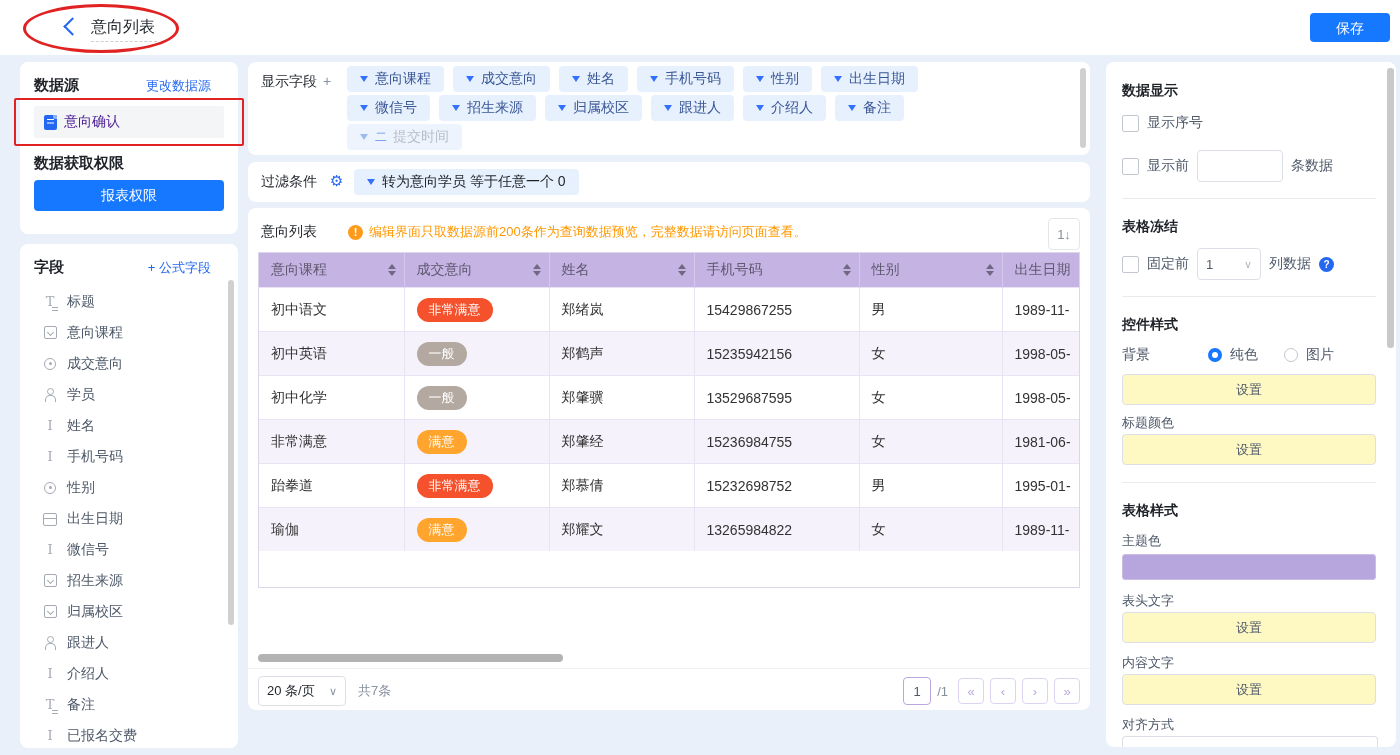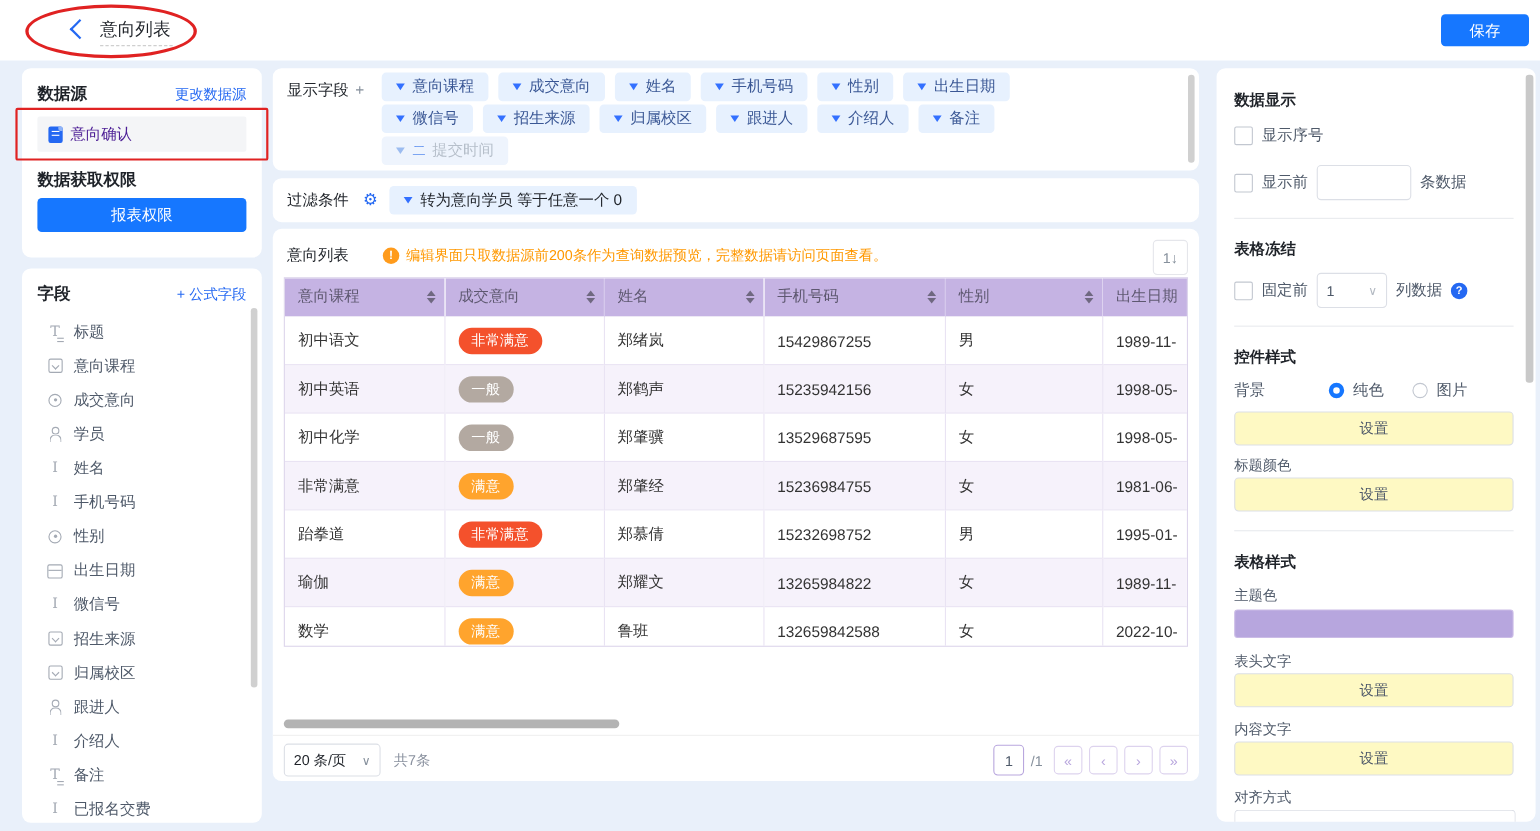--- a/index.html
+++ b/index.html
@@ -15,21 +15,21 @@
     border-left:2.5px solid #2468f2;border-bottom:2.5px solid #2468f2;transform:rotate(45deg);cursor:pointer;}
   .page-title{position:absolute;left:91px;top:17px;font-size:16px;color:#1f2329;}
   .title-dash{position:absolute;left:91px;top:41px;width:66px;border-bottom:1px dashed #cfcfcf;}
   .annot-ellipse{position:absolute;left:23px;top:4px;width:150px;height:43px;
     border:3px solid #e02222;border-radius:50%;pointer-events:none;z-index:30;}
   .save-btn{position:absolute;right:10px;top:13px;width:80px;height:29px;background:#1677ff;color:#fff;
     border:none;border-radius:4px;font-size:14px;text-align:center;line-height:29px;cursor:pointer;}
   .card{position:absolute;background:#fff;border-radius:8px;}
   
   .ds-card{left:20px;top:62px;width:218px;height:172px;}
-  .card-head{display:flex;justify-content:space-between;align-items:center;padding:14px 14px 0 14px;}
+  .card-head{display:flex;justify-content:space-between;align-items:center;padding:14px 27px 0 14px;}
   .card-head .h{font-weight:bold;font-size:15px;color:#1f2329;}
   .blue-link{color:#2468f2;font-size:13px;cursor:pointer;text-decoration:none;}
   .ds-row{position:absolute;left:14px;top:44px;width:190px;height:32px;background:#f4f5f7;border-radius:2px;
     display:flex;align-items:center;padding-left:10px;box-sizing:border-box;cursor:pointer;}
   .doc-icon{width:13px;height:15px;background:#2468f2;border-radius:2px;position:relative;margin-right:7px;flex:none;}
   .doc-icon::before{content:"";position:absolute;left:3px;top:4px;width:7px;border-top:1.5px solid #fff;box-shadow:0 3.5px 0 #fff;}
   .doc-icon::after{content:"";position:absolute;right:0;top:0;width:4px;height:4px;background:#8fb3f7;border-radius:0 2px 0 2px;}
   .ds-label{font-size:14px;color:#4c1d95;}
   .annot-box{position:absolute;left:-6px;top:36px;width:226px;height:44px;border:2.5px solid #e02222;border-radius:2px;pointer-events:none;z-index:25;}
   .perm-title{position:absolute;left:14px;top:92px;font-weight:bold;font-size:15px;color:#1f2329;}
@@ -379,28 +379,20 @@
             <td>1995-01-</td>
           </tr>
           <tr class="alt">
             <td>瑜伽</td>
             <td><span class="badge" style="background:#ffa42d">满意</span></td>
             <td>郑耀文</td>
             <td>13265984822</td>
             <td>女</td>
             <td>1989-11-</td>
           </tr>
-          <tr>
-            <td>数学</td>
-            <td><span class="badge" style="background:#ffa42d">满意</span></td>
-            <td>鲁班</td>
-            <td>132659842588</td>
-            <td>女</td>
-            <td>2022-10-</td>
-          </tr>
         </tbody>
     </table>
   </div>
 
   <div class="hthumb"></div>
   <div class="pag-divider"></div>
   <div class="pag-row">
     <div class="pag-left">
       <span class="psize">
         <span>20 条/页</span>

